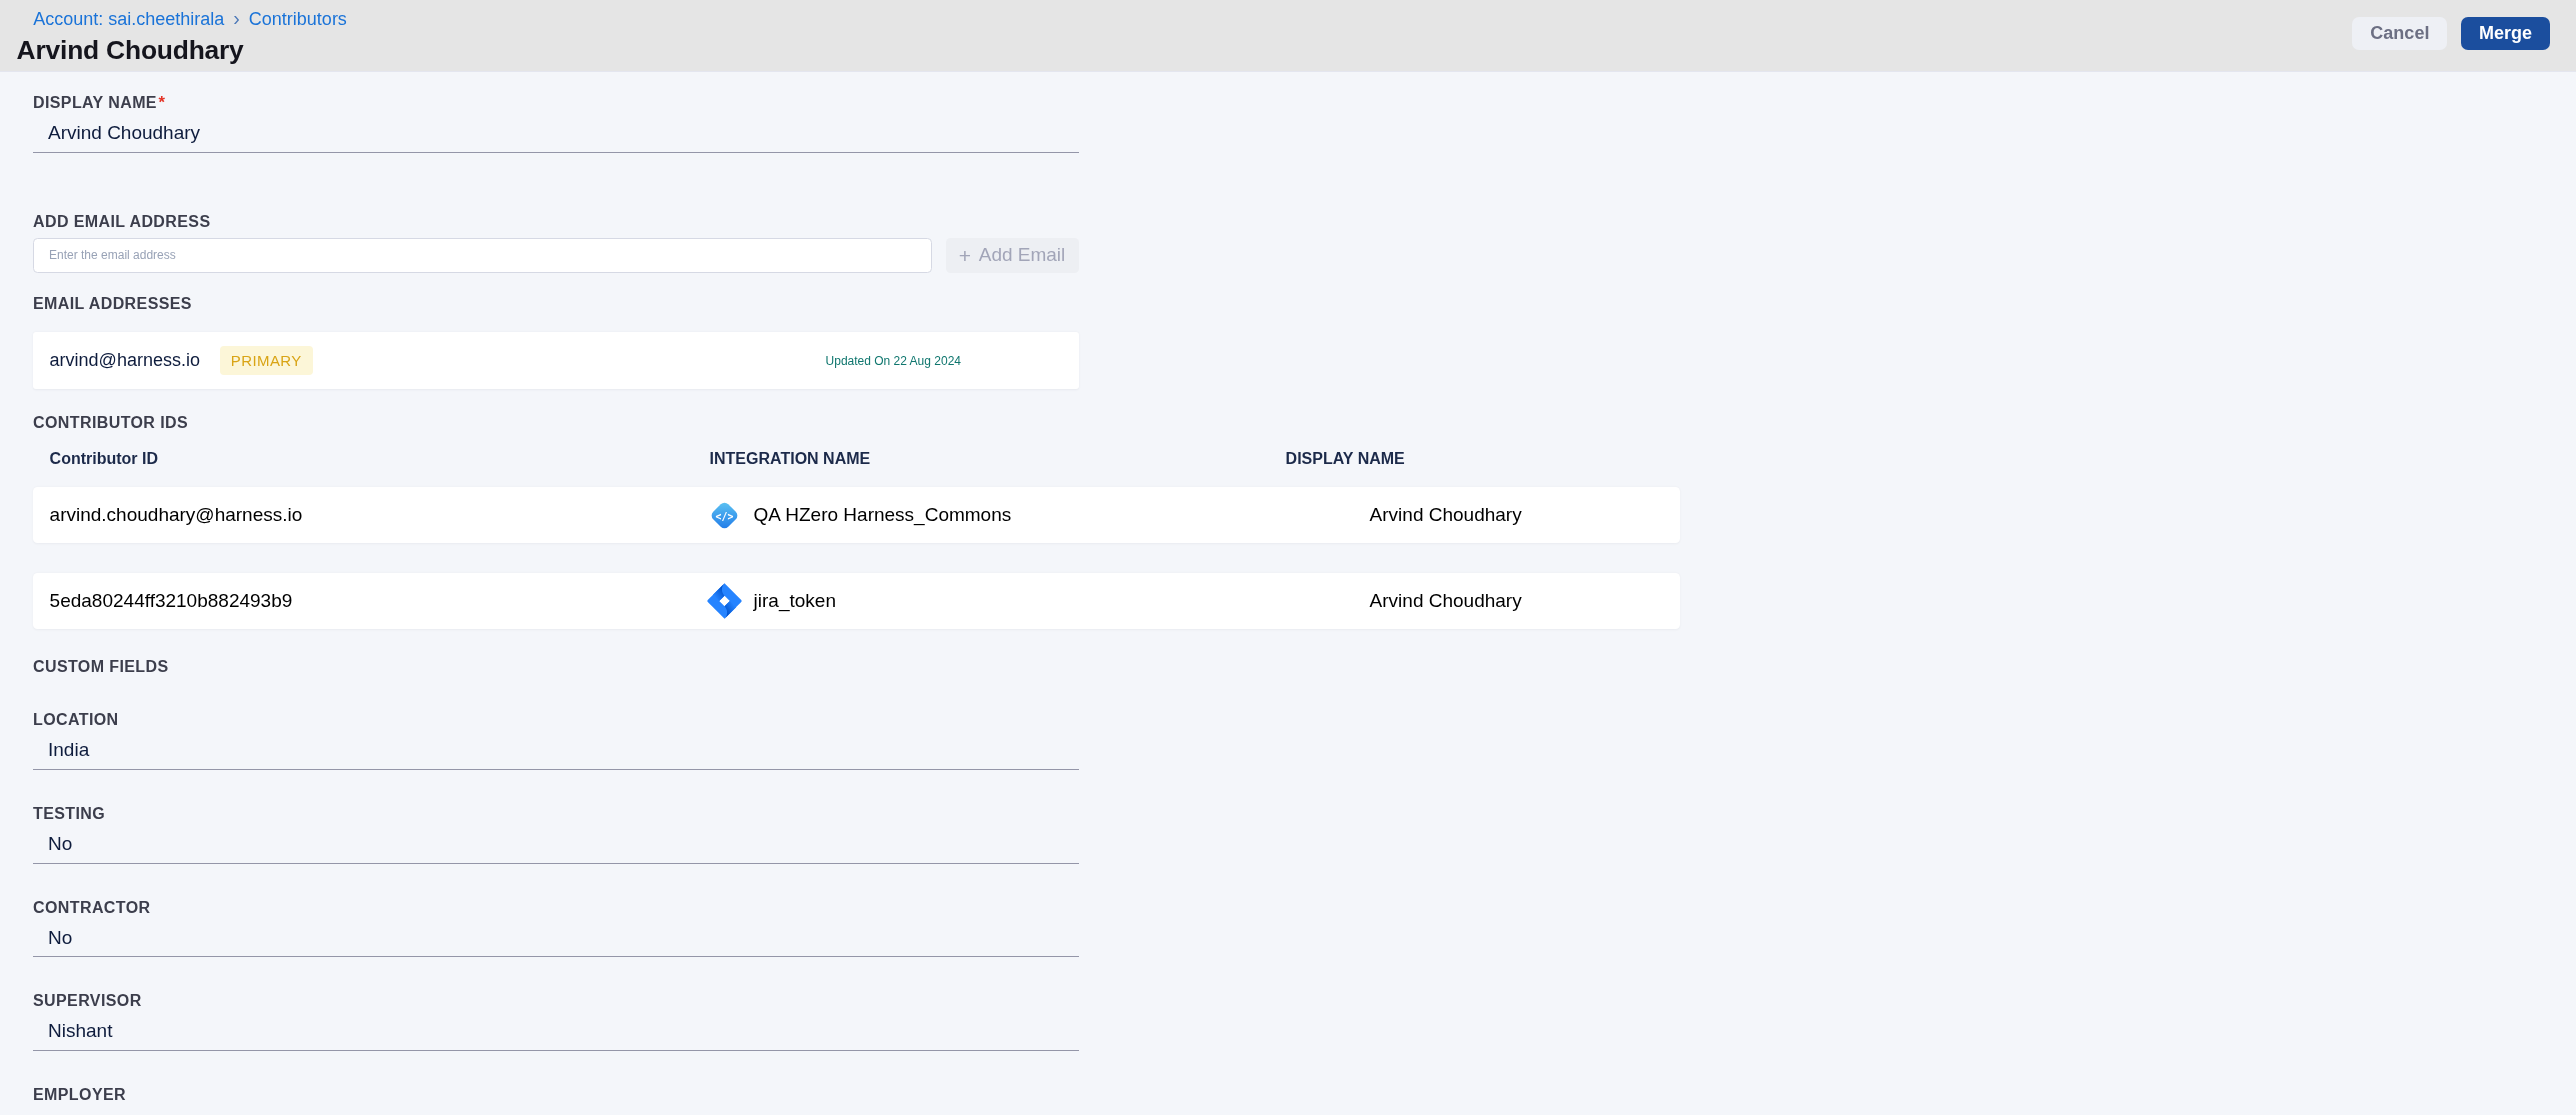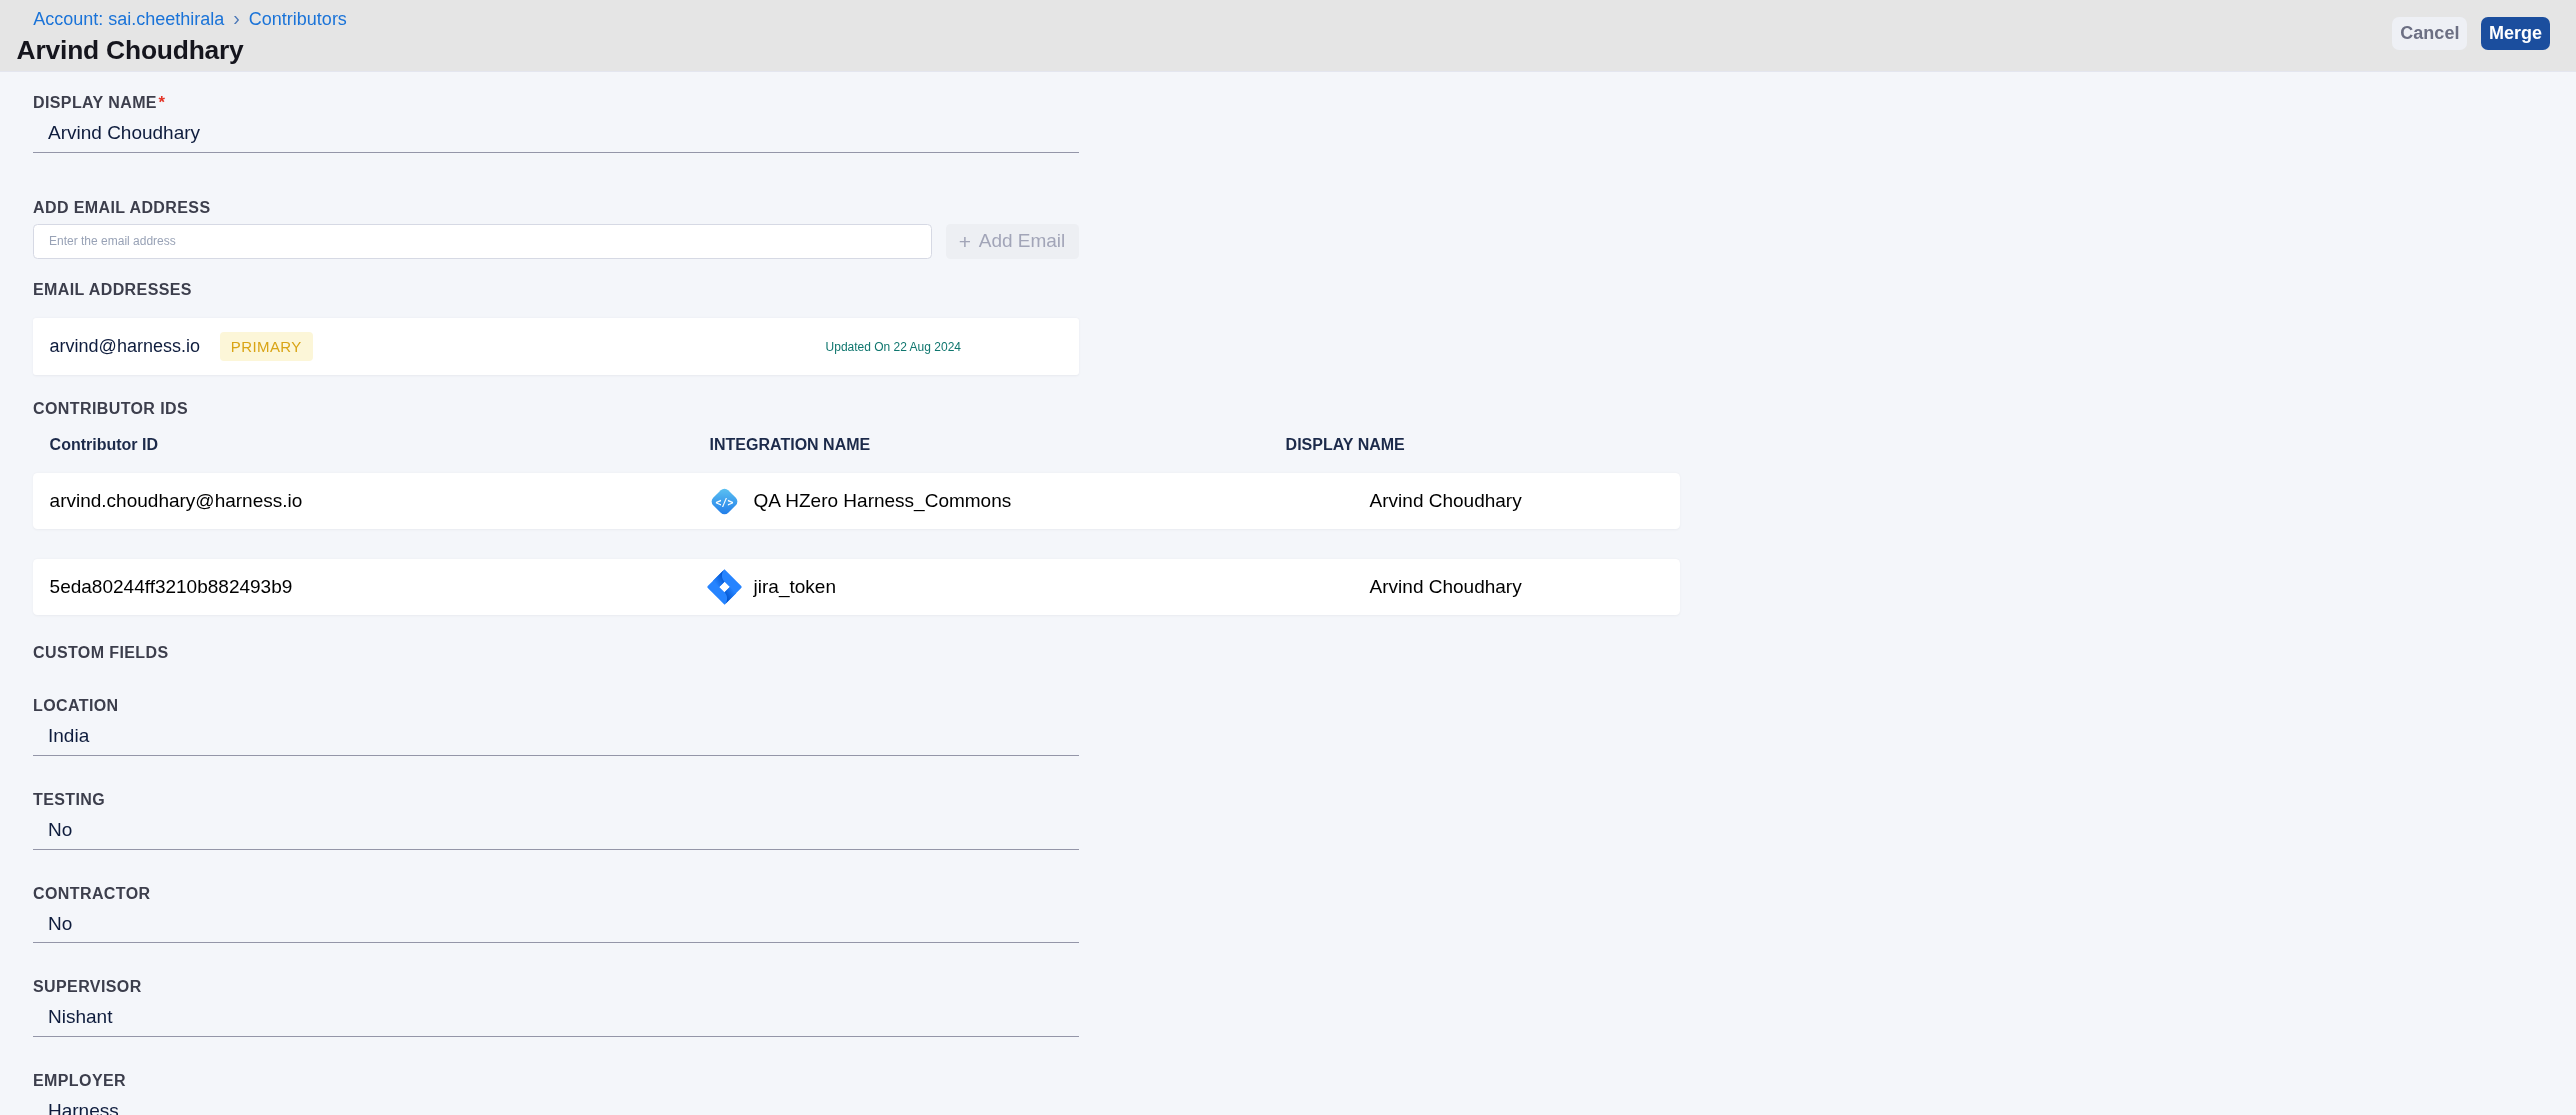--- a/index.html
+++ b/index.html
@@ -53,21 +53,21 @@
     gap: 13.6px;
     padding-top: 9px;
   }
   .btn {
     height: 33px;
     border: none;
     border-radius: 7px;
     font-family: "Liberation Sans", sans-serif;
     font-size: 18px;
     font-weight: 700;
-    padding: 0 8px;
+    padding: 0 18px;
     cursor: pointer;
     line-height: 33px;
   }
   .btn-cancel { background: #eef0f5; color: #6c6f83; }
   .btn-merge  { background: #1b4e9e; color: #ffffff; }
 
   
   .content { padding: 23px 0 0 33px; }
 
   .sec-label {
@@ -93,21 +93,21 @@
     border: none;
     border-bottom: 1.5px solid #9496a8;
     font-family: "Liberation Sans", sans-serif;
     font-size: 19px;
     color: #0e1c3d;
     padding: 10.6px 0 7.6px 15px;
     outline: none;
   }
 
   
-  .add-email-label { margin-top: 47px; }
+  .add-email-label { margin-top: 61px; }
   .add-email-row {
     margin-top: 7.6px;
     display: flex;
     gap: 13.6px;
     align-items: center;
   }
   .email-input {
     width: 899px;
     height: 35px;
     background: #ffffff;

